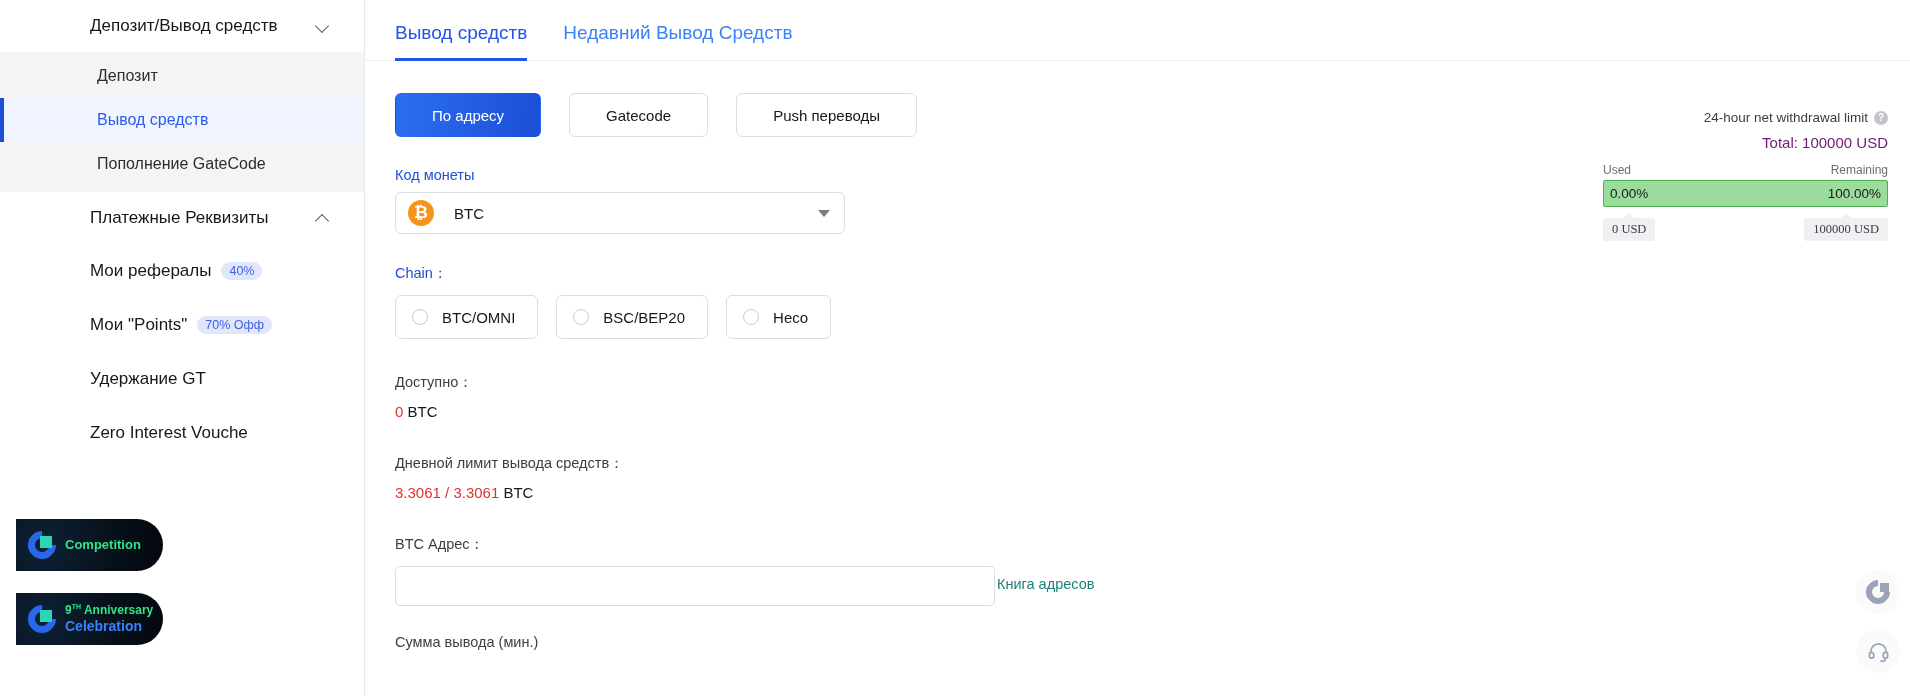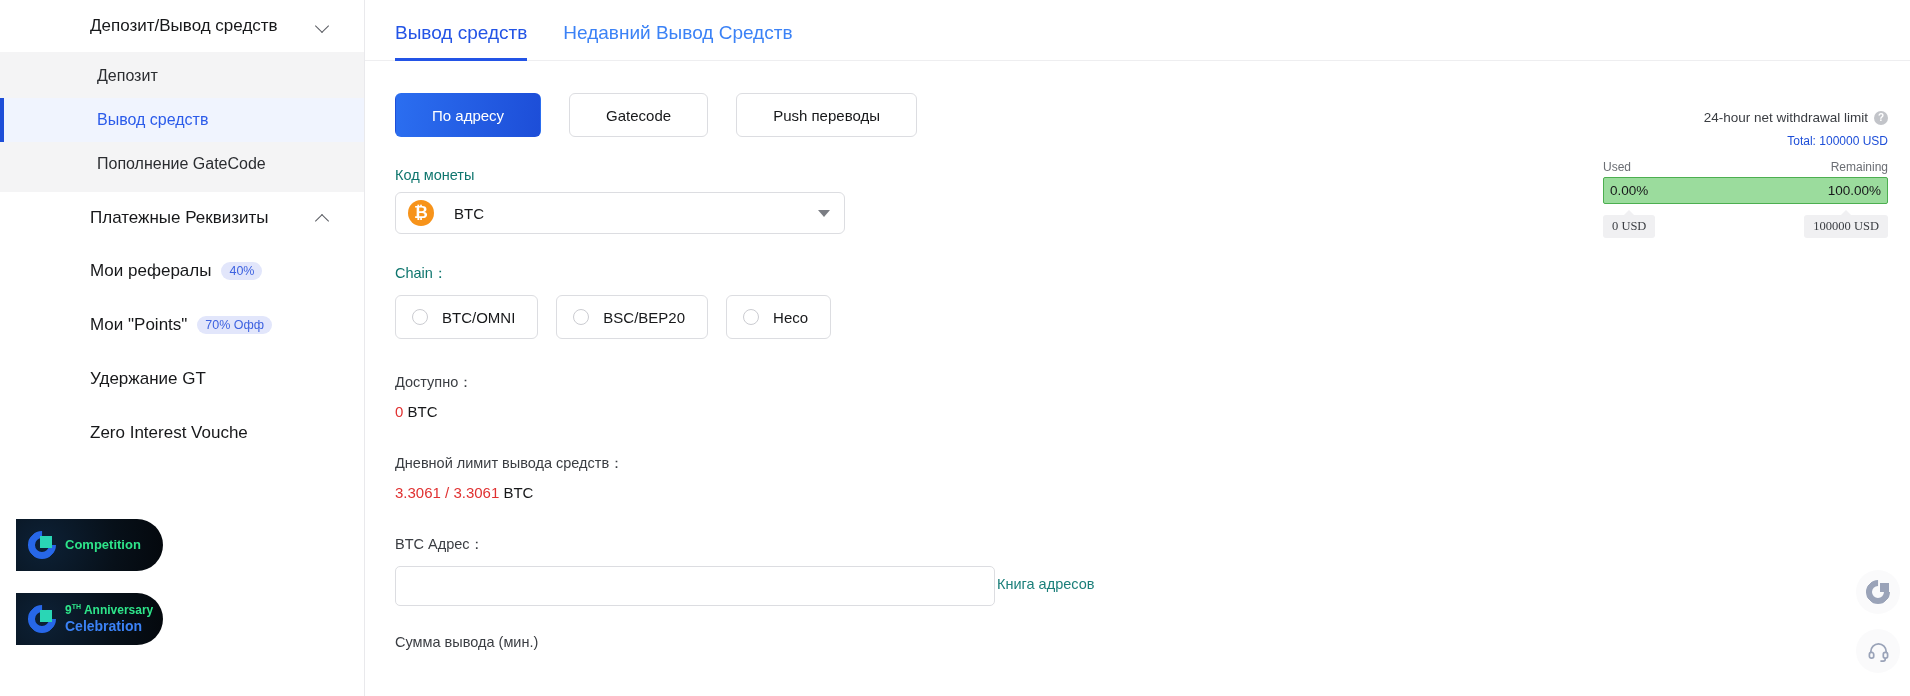--- a/index.html
+++ b/index.html
@@ -116,21 +116,21 @@
     font-size: 15px; color: #17181a; cursor: pointer;
     display: flex; align-items: center; justify-content: center;
     font-family: inherit; white-space: nowrap;
   }
   .method-btn.primary {
     background: linear-gradient(95deg, #2b6ef0 0%, #1d4ed8 100%);
     border-color: transparent; color: #fff;
   }
 
   .field-label {
-    font-size: 14.5px; color: #0f766e; margin: 30px 0 9px 0;
+    font-size: 14.5px; color: #1d4ed8; margin: 30px 0 9px 0;
   }
   .select {
     width: 450px; height: 42px; border: 1px solid #dcdde1; border-radius: 6px;
     display: flex; align-items: center; padding: 0 14px 0 12px;
     background: #fff; cursor: pointer; position: relative;
   }
   .coin-icon {
     width: 26px; height: 26px; border-radius: 50%; background: #f7931a;
     color: #fff; font-size: 17px; font-weight: bold;
     display: flex; align-items: center; justify-content: center;
@@ -177,21 +177,21 @@
   }
   .limit-title {
     font-size: 13.5px; color: #3a3d42;
     display: flex; align-items: center; justify-content: flex-end; gap: 6px;
   }
   .help-icon {
     width: 14px; height: 14px; border-radius: 50%; background: #c2c4c9;
     color: #fff; font-size: 10px; line-height: 14px; text-align: center;
     flex: 0 0 14px; cursor: pointer; font-weight: bold;
   }
-  .limit-total { font-size: 12px; color: #1d4ed8; margin-top: 9px; }
+  .limit-total { font-size: 15px; color: #701a75; margin-top: 9px; }
   .bar-heads {
     display: flex; justify-content: space-between;
     font-size: 12px; color: #6b6e74; margin-top: 12px;
   }
   .bar {
     margin-top: 3px; height: 27px; border: 1px solid #4caf50;
     background: #9bdc9d; border-radius: 2px;
     display: flex; align-items: center; justify-content: space-between;
     padding: 0 6px; font-size: 13.5px; color: #17181a;
   }

